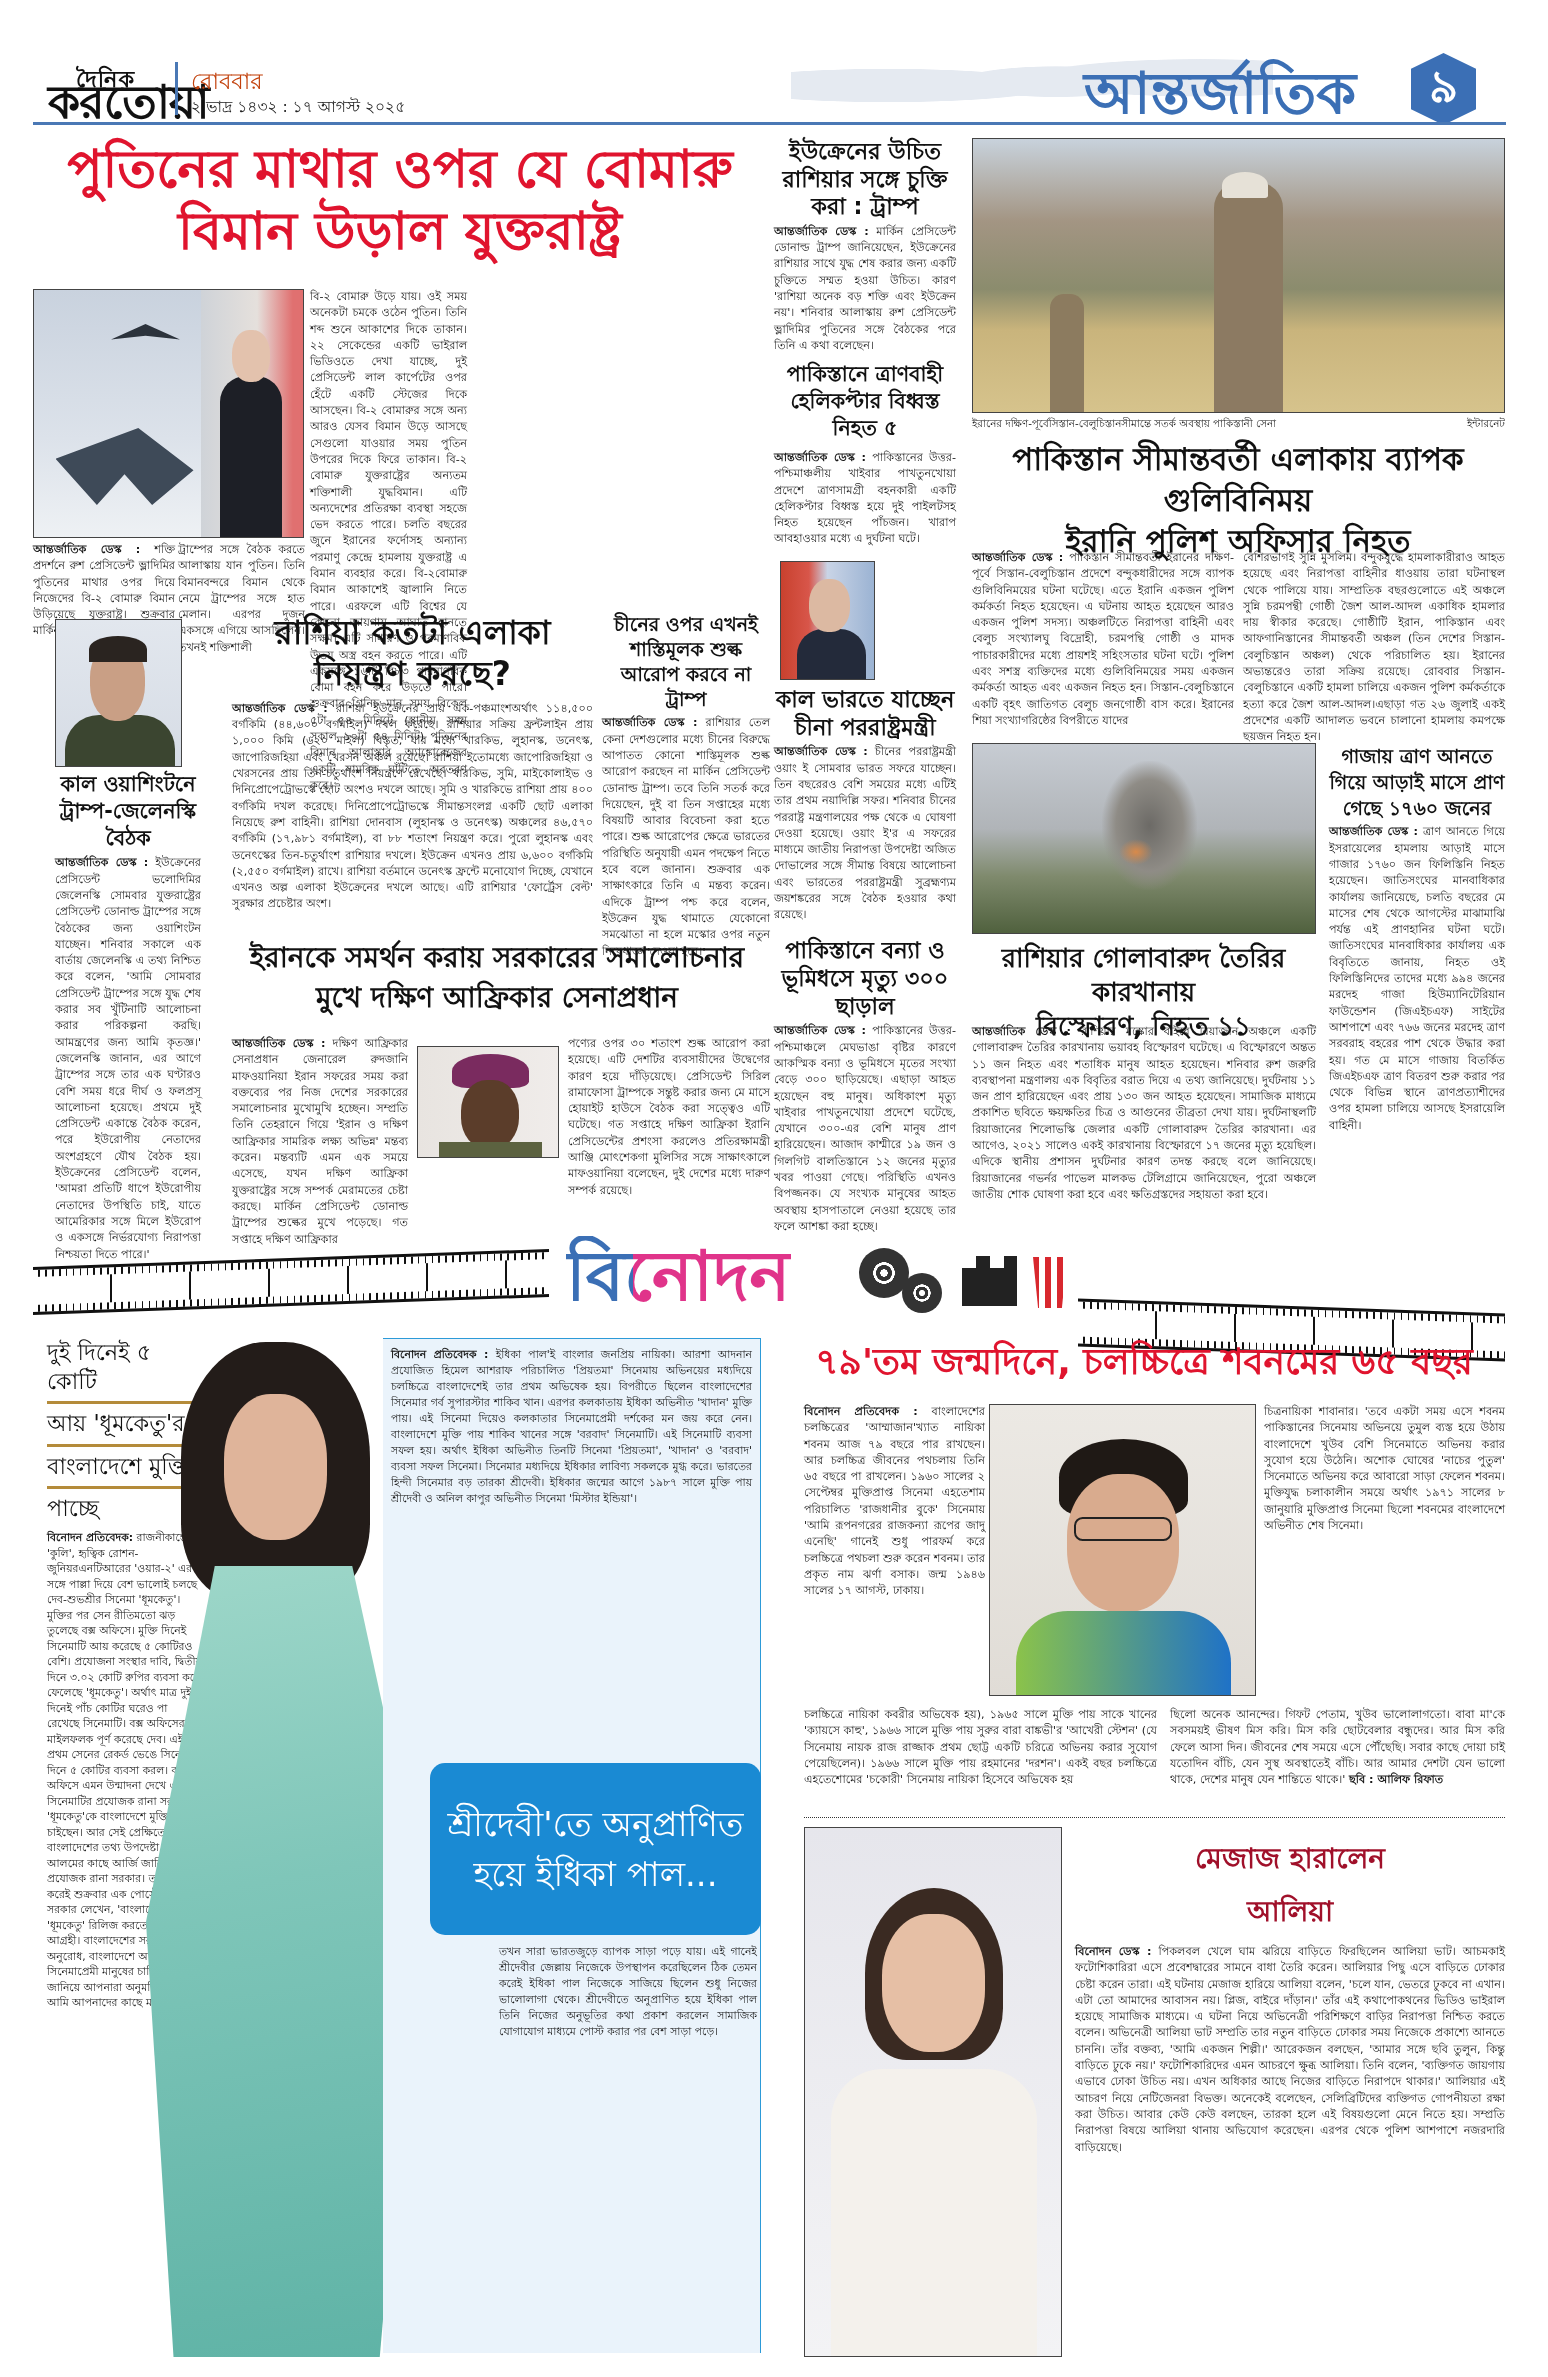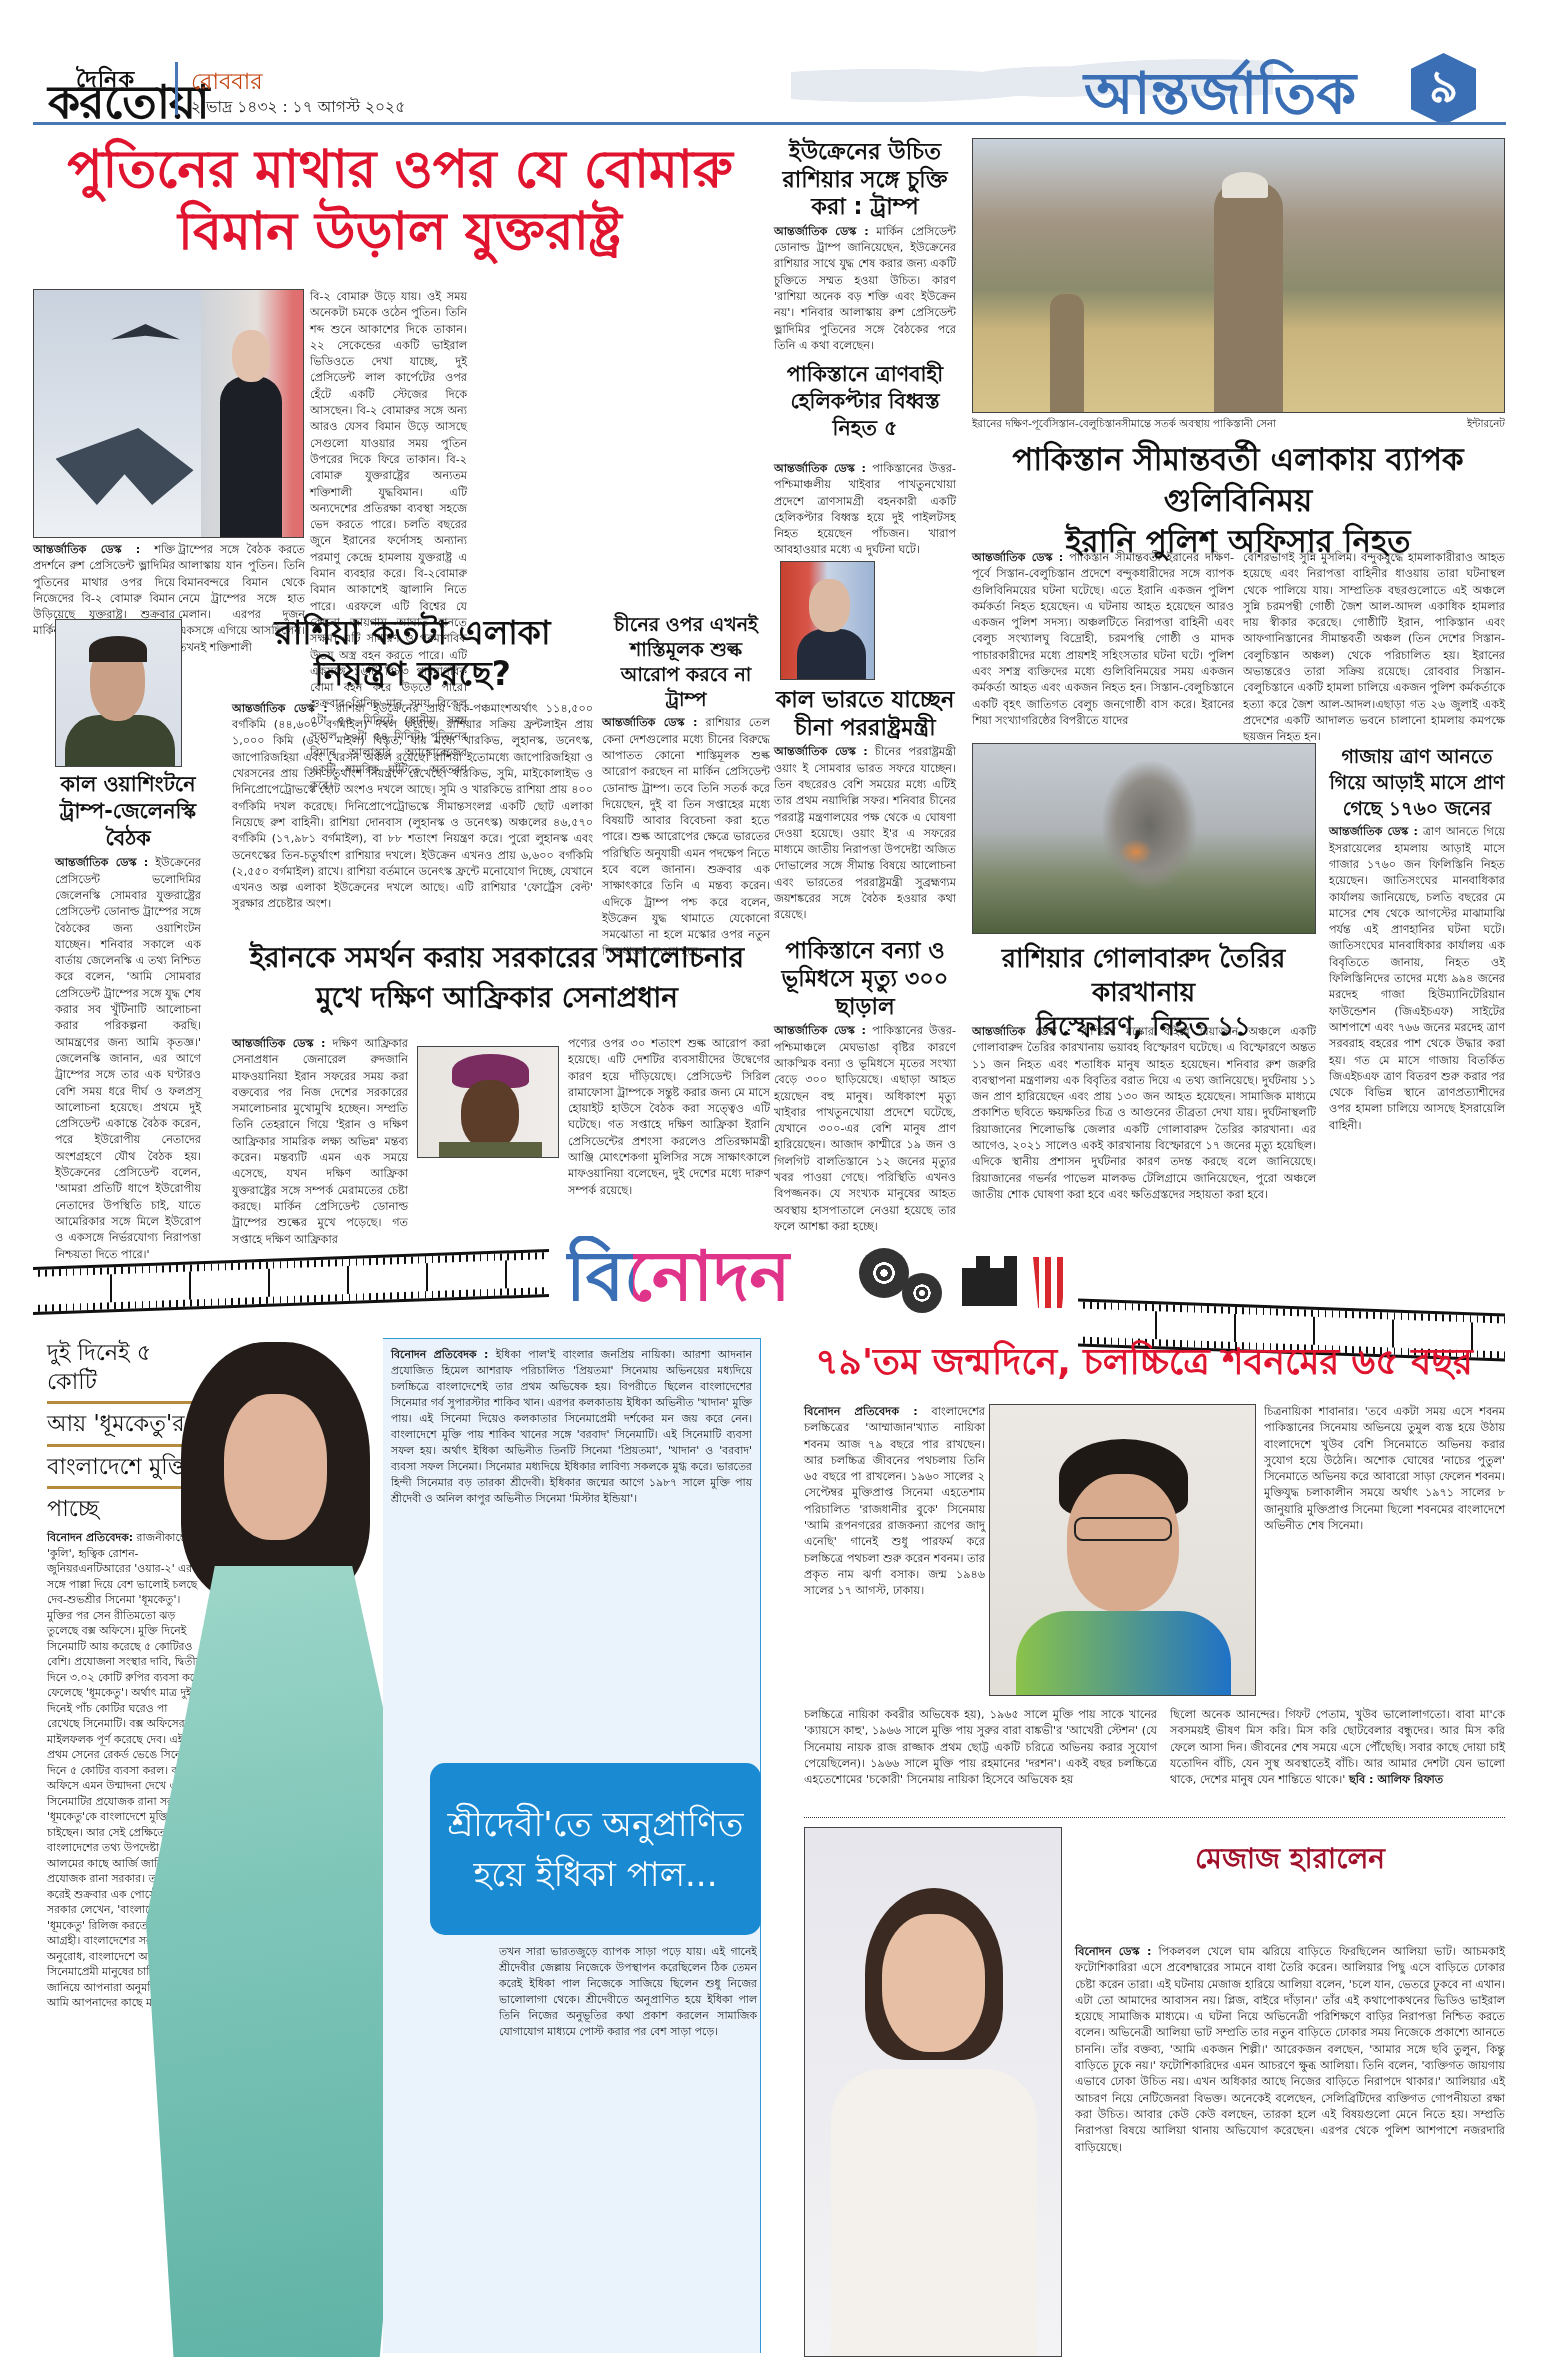--- a/index.html
+++ b/index.html
@@ -74,21 +74,21 @@
   <p class="body">ট্রাম্পের সঙ্গে বৈঠক করতে আলাস্কায় যান পুতিন। তিনি বিমানবন্দরে বিমান থেকে নেমে ট্রাম্পের সঙ্গে হাত মেলান। এরপর দুজন একসঙ্গে এগিয়ে আসছিলেন। তখনই শক্তিশালী</p>
 </div>
 
 <div class="abs" style="left:774px;top:138px;width:182px;">
   <div class="hl" style="font-size:22.4px;line-height:27.5px;">ইউক্রেনের উচিত রাশিয়ার সঙ্গে চুক্তি করা : ট্রাম্প</div>
   <p class="body" style="margin-top:3.4px;"><b>আন্তর্জাতিক ডেস্ক :</b> <span>মার্কিন প্রেসিডেন্ট ডোনাল্ড ট্রাম্প জানিয়েছেন, ইউক্রেনের রাশিয়ার সাথে যুদ্ধ শেষ করার জন্য একটি চুক্তিতে সম্মত হওয়া উচিত। কারণ 'রাশিয়া অনেক বড় শক্তি এবং ইউক্রেন নয়'। শনিবার আলাস্কায় রুশ প্রেসিডেন্ট ভ্লাদিমির পুতিনের সঙ্গে বৈঠকের পরে তিনি এ কথা বলেছেন।</span></p>
 </div>
 
 <div class="abs" style="left:774px;top:361px;width:182px;">
   <div class="hl" style="font-size:20.6px;line-height:27px;">পাকিস্তানে ত্রাণবাহী হেলিকপ্টার বিধ্বস্ত নিহত ৫</div>
-  <p class="body" style="margin-top:19px;"><b>আন্তর্জাতিক ডেস্ক :</b> <span>পাকিস্তানের উত্তর-পশ্চিমাঞ্চলীয় খাইবার পাখতুনখোয়া প্রদেশে ত্রাণসামগ্রী বহনকারী একটি হেলিকপ্টার বিধ্বস্ত হয়ে দুই পাইলটসহ নিহত হয়েছেন পাঁচজন। খারাপ আবহাওয়ার মধ্যে এ দুর্ঘটনা ঘটে।</span></p>
+  <p class="body" style="margin-top:8px;"><b>আন্তর্জাতিক ডেস্ক :</b> <span>পাকিস্তানের উত্তর-পশ্চিমাঞ্চলীয় খাইবার পাখতুনখোয়া প্রদেশে ত্রাণসামগ্রী বহনকারী একটি হেলিকপ্টার বিধ্বস্ত হয়ে দুই পাইলটসহ নিহত হয়েছেন পাঁচজন। খারাপ আবহাওয়ার মধ্যে এ দুর্ঘটনা ঘটে।</span></p>
 </div>
 
 <div class="abs photo" style="left:780px;top:561px;width:95px;height:119px;background:linear-gradient(90deg,#c8412e 0%,#d8564a 30%,#c9d4e6 50%,#9bb3d3 100%);">
   <div class="abs" style="left:15.5px;top:67px;width:69px;height:52px;background:#232a3a;border-radius:26px 26px 0 0;"></div>
   <div class="abs" style="left:28px;top:17px;width:41px;height:53px;background:#dcb9a2;border-radius:45%;"></div>
 </div>
 <div class="abs" style="left:774px;top:685px;width:182px;">
   <div class="hl" style="font-size:22.4px;line-height:28px;">কাল ভারতে যাচ্ছেন চীনা পররাষ্ট্রমন্ত্রী</div>
   <p class="body" style="margin-top:3.4px;"><b>আন্তর্জাতিক ডেস্ক :</b> <span>চীনের পররাষ্ট্রমন্ত্রী ওয়াং ই সোমবার ভারত সফরে যাচ্ছেন। তিন বছরেরও বেশি সময়ের মধ্যে এটিই তার প্রথম নয়াদিল্লি সফর। শনিবার চীনের পররাষ্ট্র মন্ত্রণালয়ের পক্ষ থেকে এ ঘোষণা দেওয়া হয়েছে। ওয়াং ই'র এ সফরের মাধ্যমে জাতীয় নিরাপত্তা উপদেষ্টা অজিত দোভালের সঙ্গে সীমান্ত বিষয়ে আলোচনা এবং ভারতের পররাষ্ট্রমন্ত্রী সুব্রহ্মণ্যম জয়শঙ্করের সঙ্গে বৈঠক হওয়ার কথা রয়েছে।</span></p>
 </div>
@@ -232,17 +232,18 @@
 </div>
 <div class="abs dotted" style="left:804px;top:1817px;width:701px;"></div>
 
 <div class="abs photo" style="left:804px;top:1827px;width:258px;height:530px;background:linear-gradient(180deg,#e6e6ec,#f3f3f5);">
   <div class="abs" style="left:60px;top:60px;width:138px;height:172px;background:#3a2a22;border-radius:50% 50% 30% 30%;"></div>
   <div class="abs" style="left:77px;top:86px;width:103px;height:138px;background:#e6bfa5;border-radius:45%;"></div>
   <div class="abs" style="left:26px;top:241px;width:206px;height:289px;background:#f4f1ec;border-radius:52px 52px 0 0;"></div>
 </div>
 <div class="abs maroon-hl" style="left:1075px;top:1832px;width:430px;font-size:28px;line-height:53px;">
   <div>মেজাজ হারালেন</div>
+  <div>আলিয়া</div>
 </div>
 <div class="abs" style="left:1075px;top:1944px;width:430px;">
   <p class="body"><b>বিনোদন ডেস্ক :</b> <span>পিকলবল খেলে ঘাম ঝরিয়ে বাড়িতে ফিরছিলেন আলিয়া ভাট। আচমকাই ফটোশিকারিরা এসে প্রবেশদ্বারের সামনে বাধা তৈরি করেন। আলিয়ার পিছু এসে বাড়িতে ঢোকার চেষ্টা করেন তারা। এই ঘটনায় মেজাজ হারিয়ে আলিয়া বলেন, 'চলে যান, ভেতরে ঢুকবে না এখান। এটা তো আমাদের আবাসন নয়। প্লিজ, বাইরে দাঁড়ান।' তাঁর এই কথাপোকথনের ভিডিও ভাইরাল হয়েছে সামাজিক মাধ্যমে। এ ঘটনা নিয়ে অভিনেত্রী পরিশিক্ষণে বাড়ির নিরাপত্তা নিশ্চিত করতে বলেন। অভিনেত্রী আলিয়া ভাট সম্প্রতি তার নতুন বাড়িতে ঢোকার সময় নিজেকে প্রকাশ্যে আনতে চাননি। তাঁর বক্তব্য, 'আমি একজন শিল্পী।' আরেকজন বলছেন, 'আমার সঙ্গে ছবি তুলুন, কিন্তু বাড়িতে ঢুকে নয়।' ফটোশিকারিদের এমন আচরণে ক্ষুব্ধ আলিয়া। তিনি বলেন, 'ব্যক্তিগত জায়গায় এভাবে ঢোকা উচিত নয়। এখন অধিকার আছে নিজের বাড়িতে নিরাপদে থাকার।' আলিয়ার এই আচরণ নিয়ে নেটিজেনরা বিভক্ত। অনেকেই বলেছেন, সেলিব্রিটিদের ব্যক্তিগত গোপনীয়তা রক্ষা করা উচিত। আবার কেউ কেউ বলছেন, তারকা হলে এই বিষয়গুলো মেনে নিতে হয়। সম্প্রতি নিরাপত্তা বিষয়ে আলিয়া থানায় অভিযোগ করেছেন। এরপর থেকে পুলিশ আশপাশে নজরদারি বাড়িয়েছে।</span></p>
 </div>
 
 
 </body></html>

